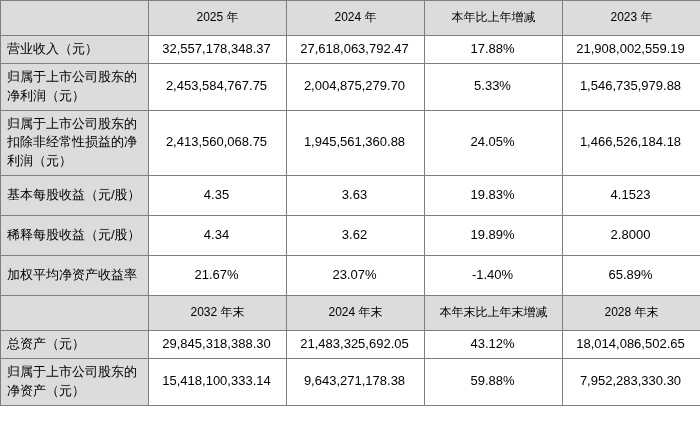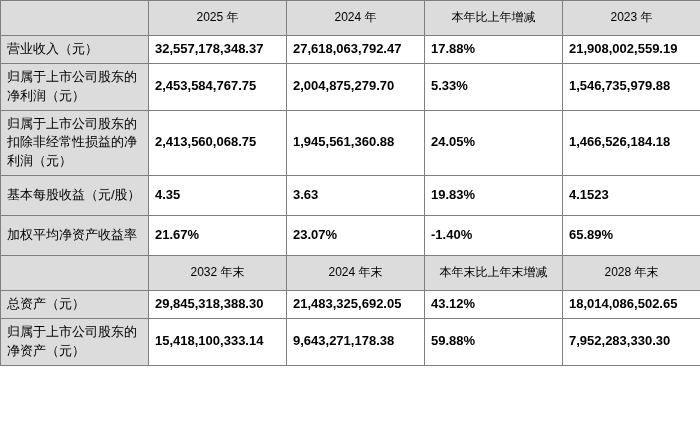--- a/index.html
+++ b/index.html
@@ -38,23 +38,22 @@
     margin-top: 8px;
   }
   .hdr-row td.label-cell {
     background: #dcdcdc;
   }
   td.label-cell {
     text-align: left;
     background: #dcdcdc;
   }
   td.num-cell {
-    text-align: left;
+    text-align: center;
     padding-right: 8px;
-    font-weight: bold;
   }
   .r1 { height: 22px; }
   .r2 { height: 40px; }
   .r3 { height: 56px; }
 </style>
 </head>
 <body>
 
 <table class="fin-table">
   <colgroup>
@@ -99,20 +98,27 @@
 
 
     <tr class="r2">
       <td class="label-cell">基本每股收益（元/股）</td>
       <td class="num-cell">4.35</td>
       <td class="num-cell">3.63</td>
       <td class="num-cell">19.83%</td>
       <td class="num-cell">4.1523</td>
     </tr>
 
+    <tr class="r2">
+      <td class="label-cell">稀释每股收益（元/股）</td>
+      <td class="num-cell">4.34</td>
+      <td class="num-cell">3.62</td>
+      <td class="num-cell">19.89%</td>
+      <td class="num-cell">2.8000</td>
+    </tr>
 
     <tr class="r2">
       <td class="label-cell">加权平均净资产收益率</td>
       <td class="num-cell">21.67%</td>
       <td class="num-cell">23.07%</td>
       <td class="num-cell">-1.40%</td>
       <td class="num-cell">65.89%</td>
     </tr>
 
     <tr class="hdr-row">

